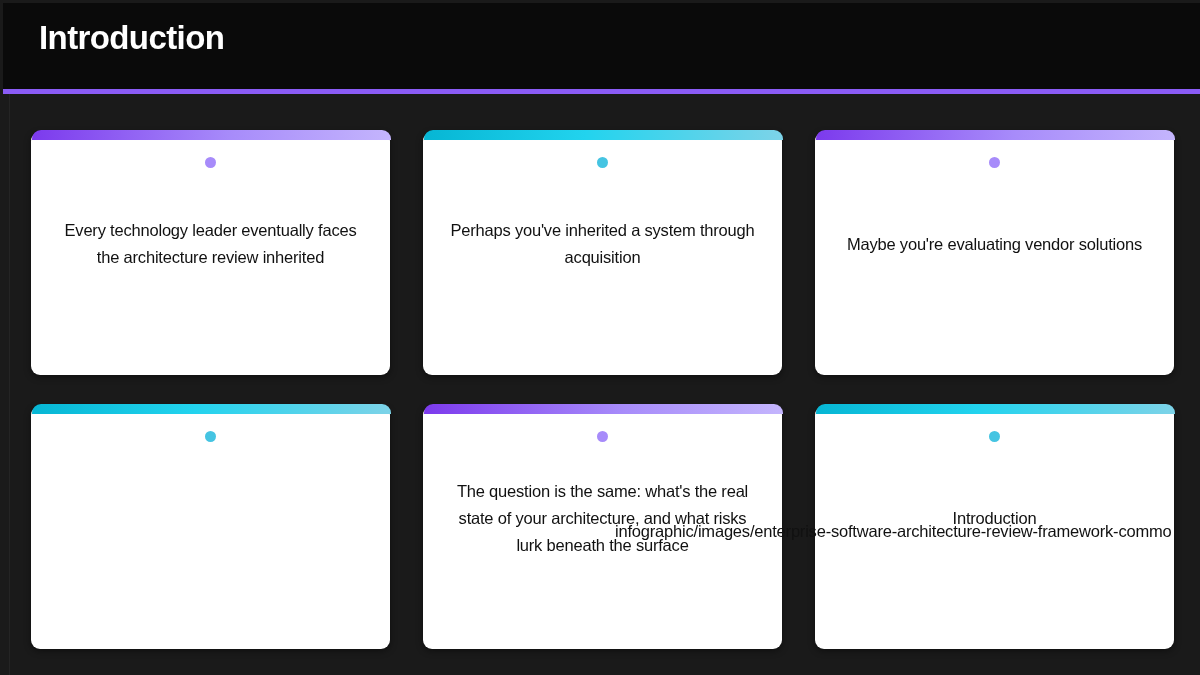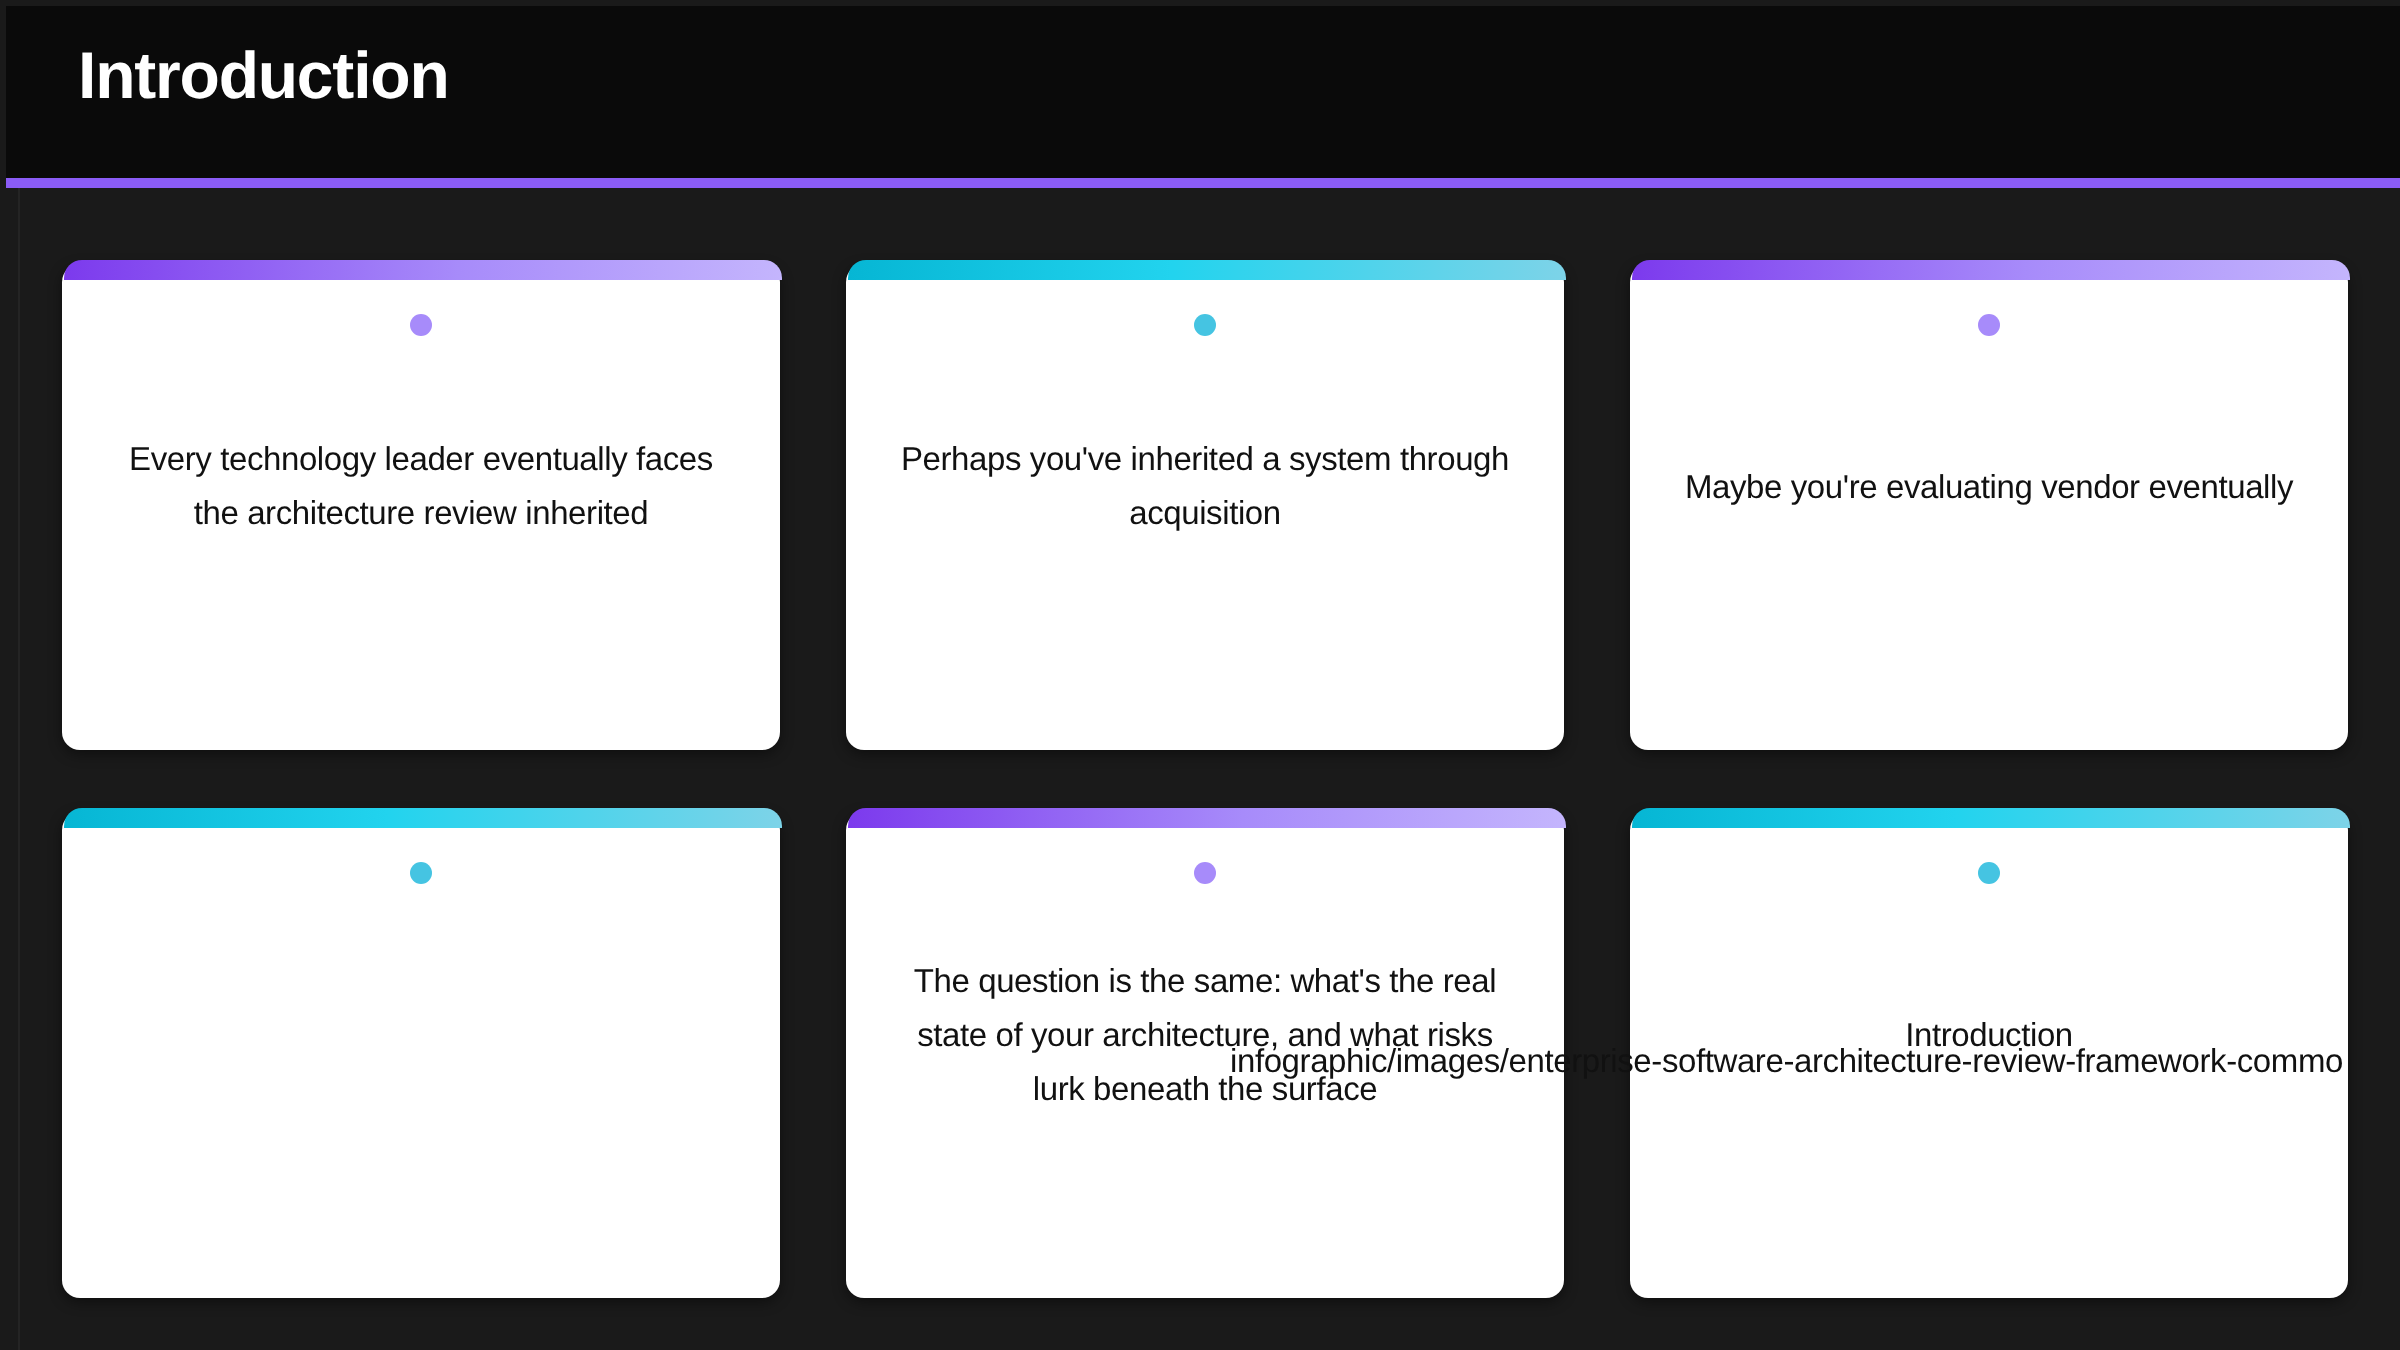--- a/index.html
+++ b/index.html
@@ -164,21 +164,21 @@
     <div class="card-dot teal"></div>
     <div class="card-body">
       <div class="card-text">Perhaps you've inherited a system through acquisition</div>
     </div>
   </div>
 
   <div class="card">
     <div class="card-accent purple"></div>
     <div class="card-dot purple"></div>
     <div class="card-body">
-      <div class="card-text">Maybe you're evaluating vendor eventually</div>
+      <div class="card-text">Maybe you're evaluating vendor solutions</div>
     </div>
   </div>
 
   <div class="card">
     <div class="card-accent teal"></div>
     <div class="card-dot teal"></div>
   </div>
 
   <div class="card">
     <div class="card-accent purple"></div>

